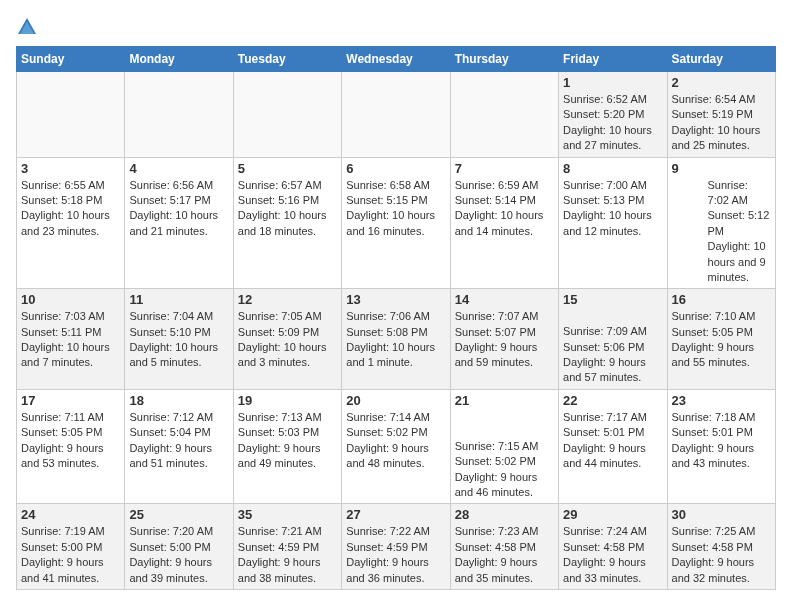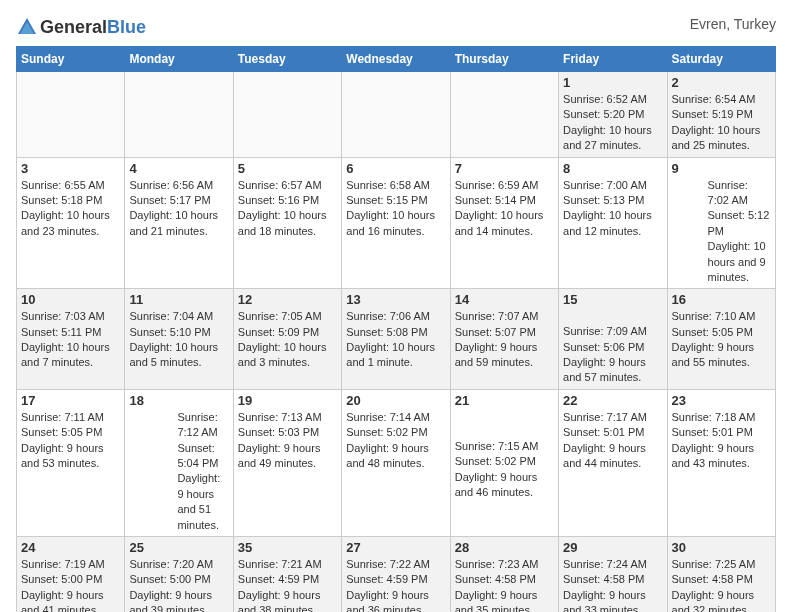--- a/index.html
+++ b/index.html
@@ -90,26 +90,22 @@
   </style>
 </head>
 <body>
 
 <div class="header-area">
   <div class="logo">
     <svg class="logo-icon" viewBox="0 0 22 22" xmlns="http://www.w3.org/2000/svg">
       <polygon points="11,2 20,18 2,18" fill="#3a7abf"></polygon>
       <polygon points="11,6 18,18 4,18" fill="#5a9fd4"></polygon>
     </svg>
-    <span>
-      <span class="logo-text-general">General</span><span class="logo-text-blue">Blue</span>
-    </span>
   </div>
   <div class="title-area">
-    <div class="location">Evren, Turkey</div>
   </div>
 </div>
 
 <table>
   <thead>
     <tr>
     <th>Sunday</th>
         <th>Monday</th>
         <th>Tuesday</th>
         <th>Wednesday</th>
@@ -228,21 +224,21 @@
       </tr>
       <tr>
         <td>
           <span class="day-num">17</span>
           <div class="day-detail" style="white-space: pre-line;">Sunrise: 7:11 AM
 Sunset: 5:05 PM
 Daylight: 9 hours and 53 minutes.</div>
         </td>
         <td>
           <span class="day-num">18</span>
-          <div class="day-detail" style="white-space: pre-line; margin-left: 48px;">Sunrise: 7:12 AM
+          <div class="day-detail" style="white-space: pre-line;">Sunrise: 7:12 AM
 Sunset: 5:04 PM
 Daylight: 9 hours and 51 minutes.</div>
         </td>
         <td>
           <span class="day-num">19</span>
           <div class="day-detail" style="white-space: pre-line;">Sunrise: 7:13 AM
 Sunset: 5:03 PM
 Daylight: 9 hours and 49 minutes.</div>
         </td>
         <td>

